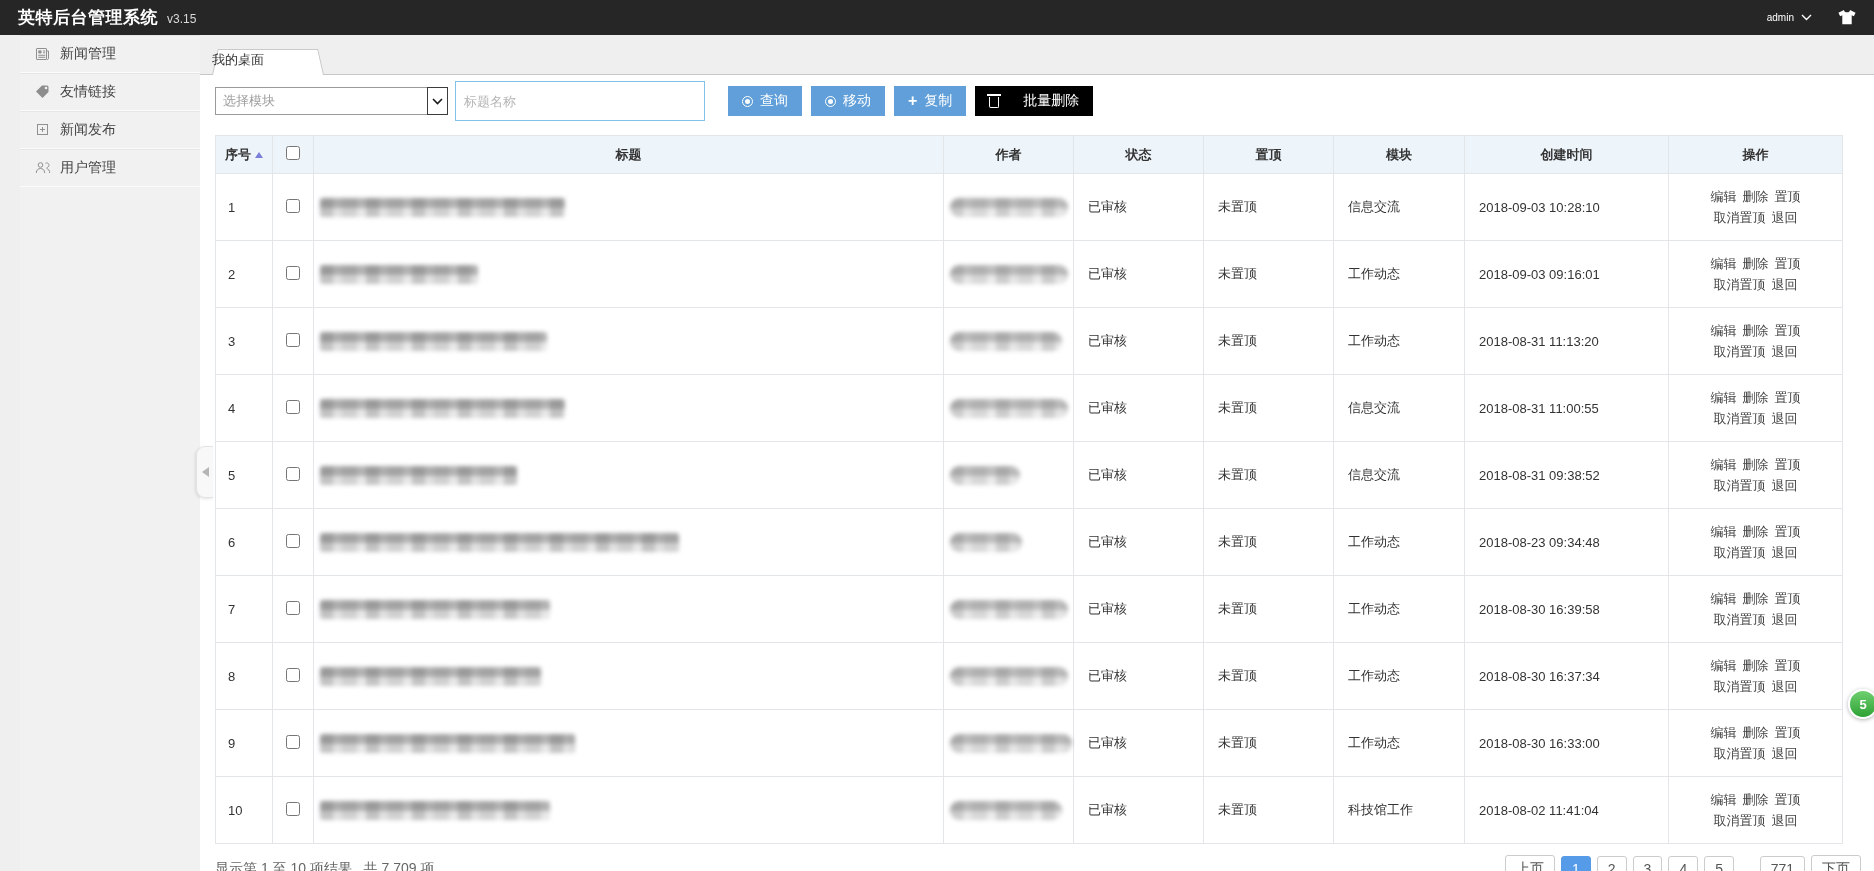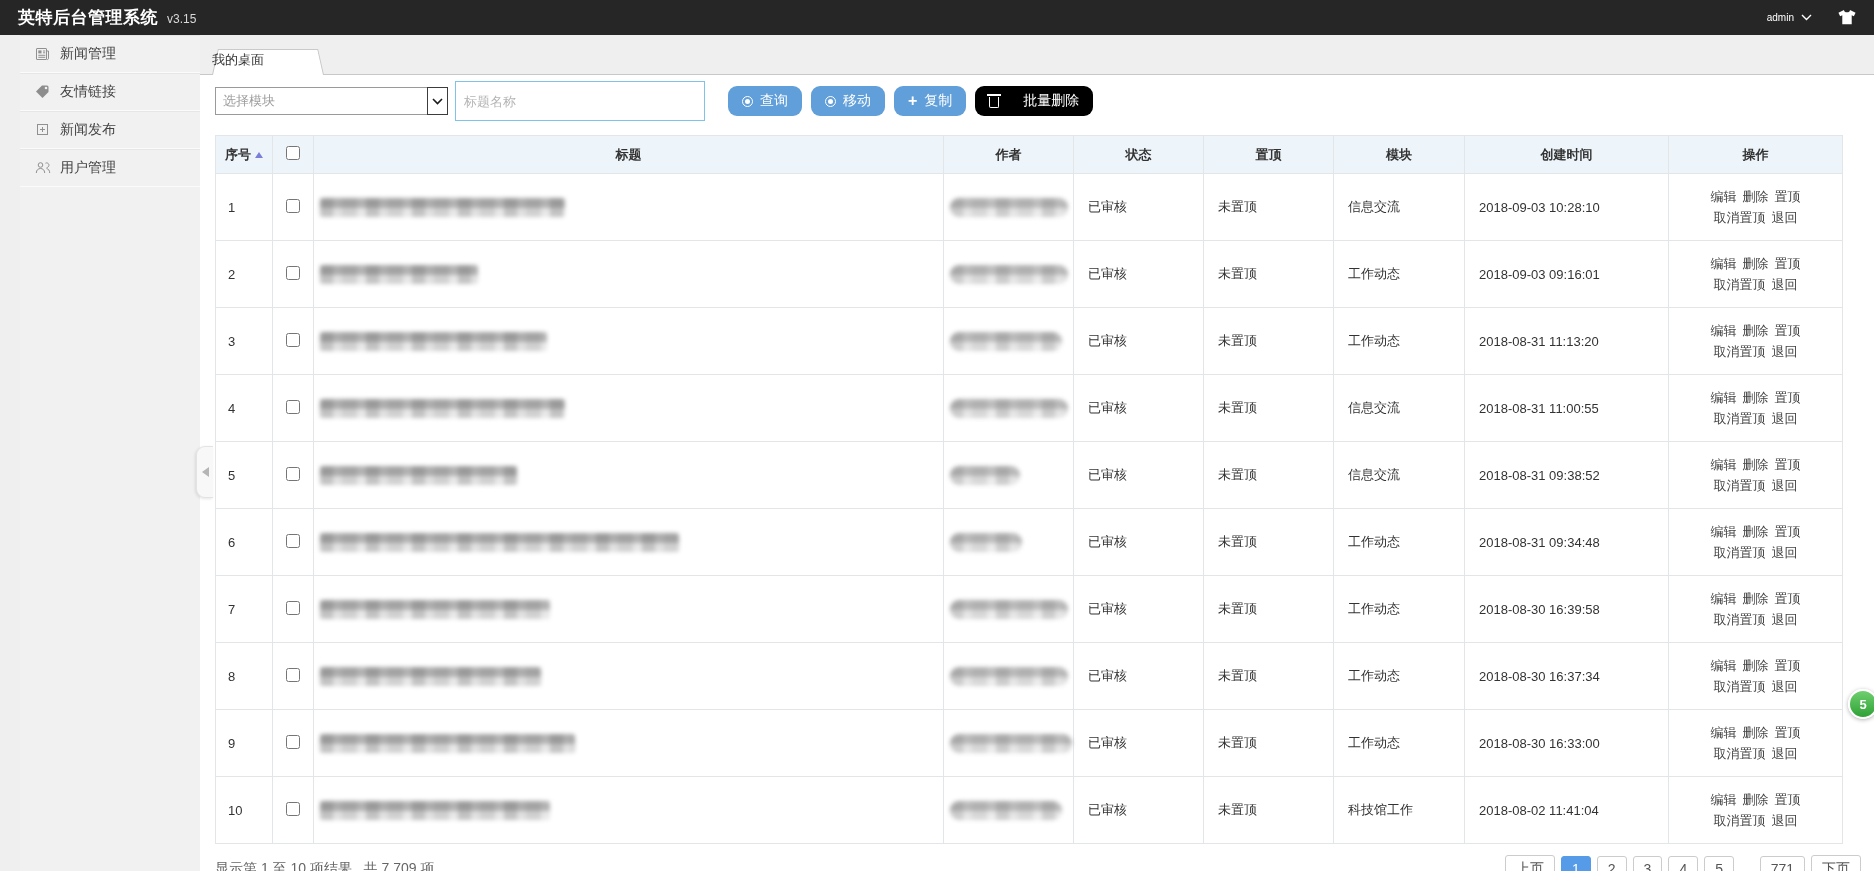--- a/index.html
+++ b/index.html
@@ -34,21 +34,21 @@
   .toolbar { display:flex; align-items:center; padding:6px 0 6px 15px; }
   .mod-select { width:233px; height:28px; border:1px solid #9a9a9a; background:#fff; display:flex; align-items:center;
                 font-size:13px; color:#9c9c9c; cursor:pointer; }
   .mod-select .sel-text { padding-left:7px; flex:1; }
   .mod-select .sel-arrow { width:21px; height:28px; margin:-1px -1px -1px 0; border:1px solid #3c3c3c; background:#fff;
                            display:flex; align-items:center; justify-content:center; }
   .title-input { width:250px; height:40px; border:1px solid #7fc3e8; margin-left:7px; padding:0 8px; font-size:13px; color:#333;
                  outline:none; font-family:inherit; }
   .title-input::placeholder { color:#b4b4b4; }
   .btn-group { display:flex; gap:9px; margin-left:23px; }
-  .btn { display:inline-flex; align-items:center; gap:7px; height:30px; padding:0 14px; border:none; border-radius:9px;
+  .btn { display:inline-flex; align-items:center; gap:7px; height:30px; padding:0 14px; border:none; border-radius:0;
          font-size:14px; color:#fff; cursor:pointer; font-family:inherit; }
   .btn.primary { background:#609fd9; }
   .btn.danger  { background:#000000;gap:24px; }
   .ico-radio { width:11px; height:11px; border:1px solid #fff; border-radius:50%; position:relative; display:inline-block; }
   .ico-radio::after { content:''; position:absolute; inset:2px; background:#fff; border-radius:50%; }
   .ico-plus::before { content:'+'; font-size:16px; font-weight:bold; line-height:1; }
   .ico-trash { width:10px; height:11px; position:relative; border:1px solid #fff; border-top:none; border-radius:0 0 2px 2px;
                display:inline-block; margin-top:2px; }
   .ico-trash::before { content:''; position:absolute; top:-3px; left:-3px; width:14px; height:2px; background:#fff; }
 
@@ -353,21 +353,21 @@
     <td class="c-check"><input type="checkbox" style=""></td>
     <td class="c-title">
               <div class="blur-bar" style="width: 359px;"></div>
             </td>
     <td class="c-author">
               <div class="blur-bar author-blur" style="width: 72px;"></div>
             </td>
     <td class="c-status">已审核</td>
     <td class="c-top">未置顶</td>
     <td class="c-module">工作动态</td>
-    <td class="c-created">2018-08-31 09:34:48</td>
+    <td class="c-created">2018-08-23 09:34:48</td>
     <td class="c-actions">
       <div class="act-line"><span class="act">编辑</span><span class="act">删除</span><span class="act">置顶</span></div>
       <div class="act-line"><span class="act">取消置顶</span><span class="act">退回</span></div>
     </td>
   </tr>
 
   <tr>
     <td class="c-no">7</td>
     <td class="c-check"><input type="checkbox" style=""></td>
     <td class="c-title">

